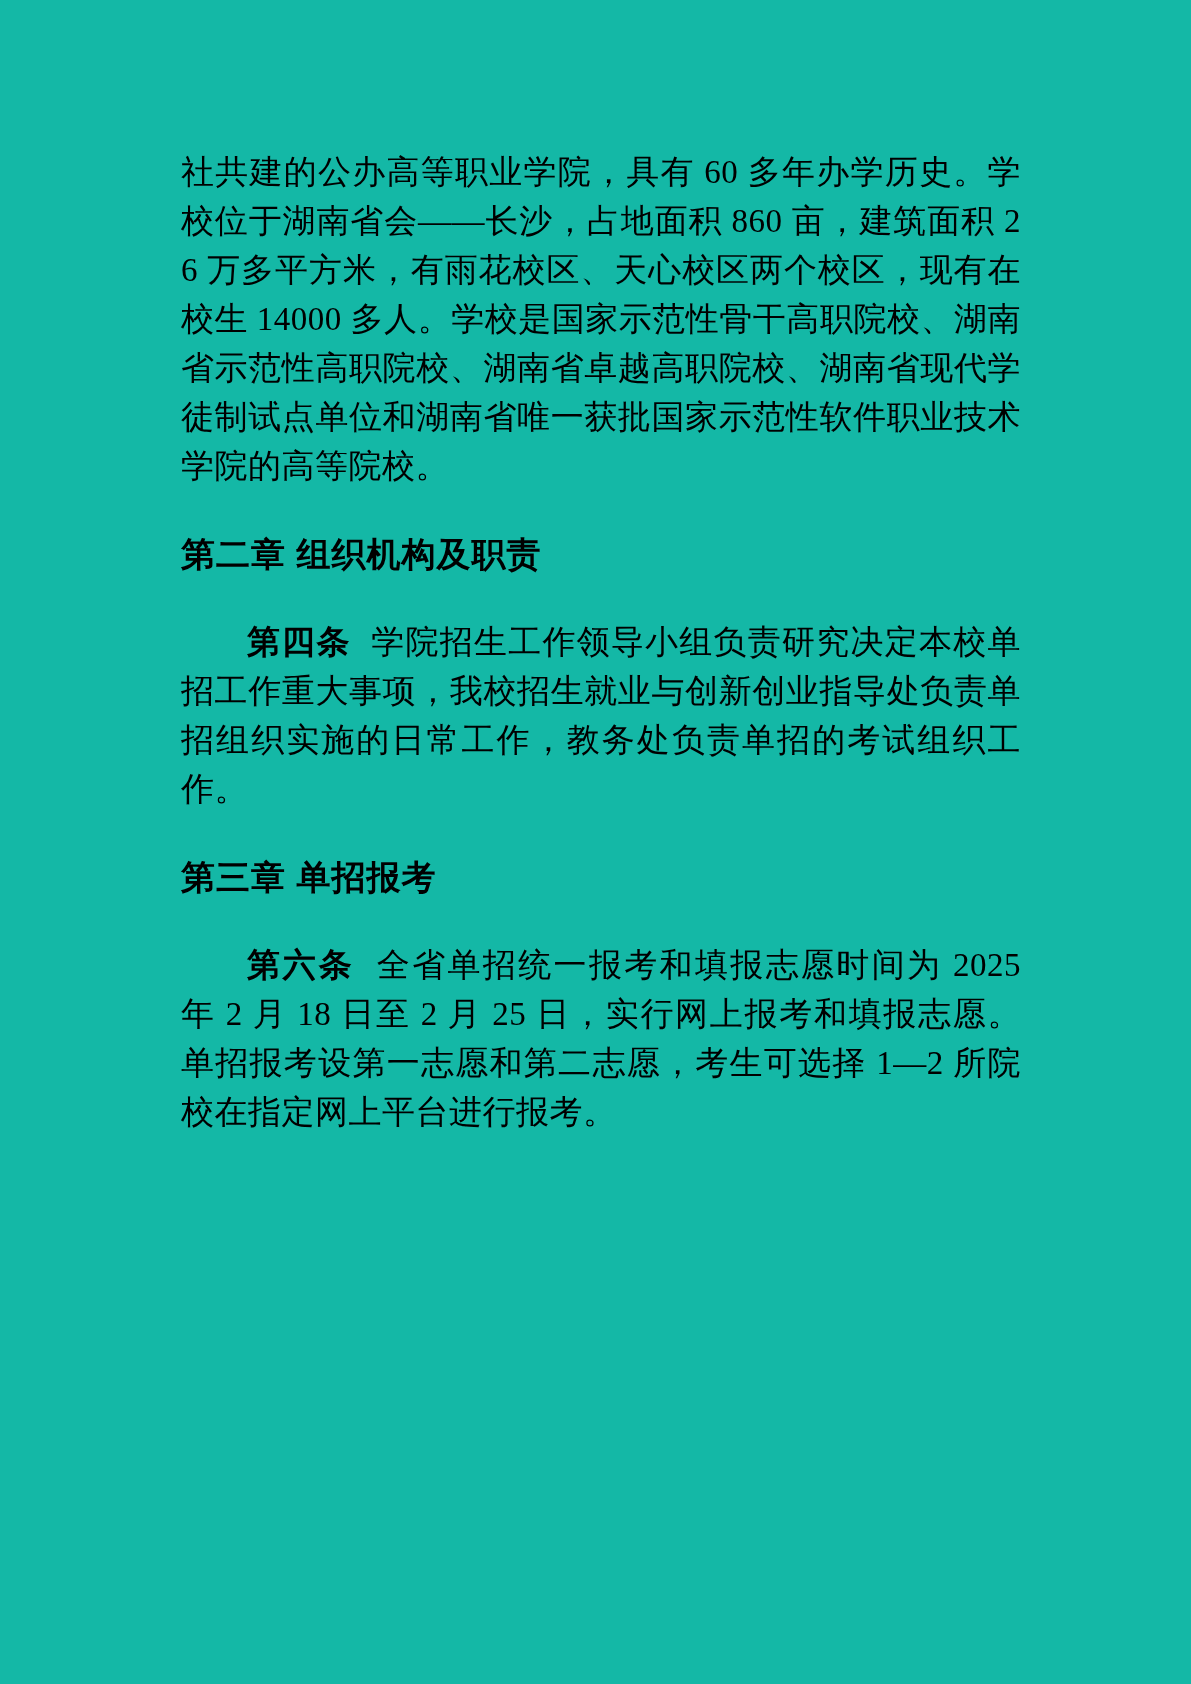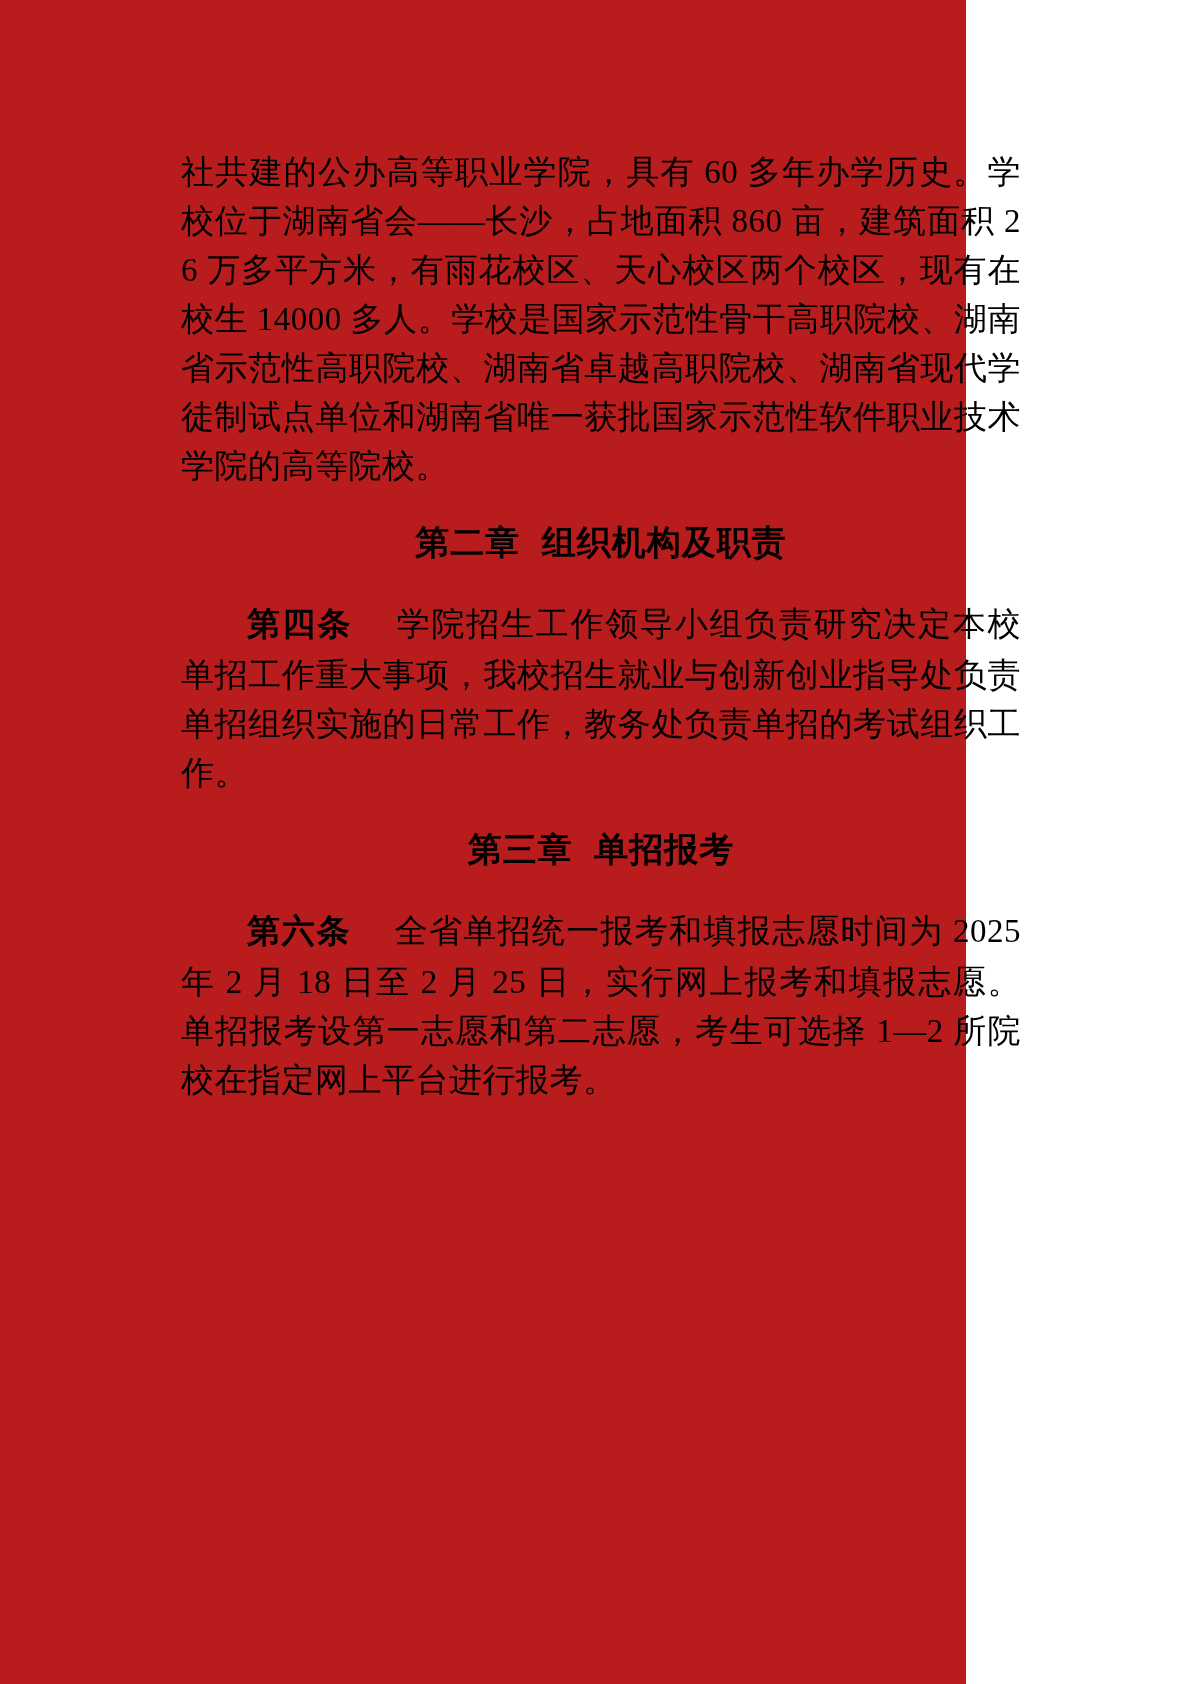--- a/index.html
+++ b/index.html
@@ -10,56 +10,55 @@
   body {
     width: 1191px;
     height: 1684px;
     position: relative;
     font-family: "Liberation Serif", "DejaVu Serif", serif;
     color: #000000;
     overflow: hidden;
   }
   .page {
     box-sizing: border-box;
-    width: 966px;
+    width: 1191px;
     height: 1684px;
     padding: 148px 80px 0 181px;
-    background: #b91c1c;
+    background: #14b8a6;
   }
   .doc-body {
     width: 840px;
   }
   .para {
     margin: 0;
     font-size: 33px;
     line-height: 49px;
     letter-spacing: 0.5px;
     text-align: justify;
     text-justify: inter-ideograph;
     word-break: break-all;
   }
   .para.indent {
     text-indent: 66px;
   }
   .lead {
-    font-family: Liberation Mono, monospace;
+    font-family: Liberation Serif, serif;
     font-weight: 700;
     letter-spacing: 1px;
     margin-top: 42px;
   }
   .lead::after {
     content: "\00a0\00a0";
   }
   .heading {
-    margin: 30px 0;
+    margin: 39px 0;
     font-size: 34px;
     line-height: 49px;
     font-weight: 700;
-    text-align: center;
-    font-family: Liberation Mono, monospace;
+    font-family: Liberation Sans, sans-serif;
     letter-spacing: 1px;
   }
 </style>
 </head>
 <body>
 
 <div class="page">
   <div class="doc-body">
       <p class="para">社共建的公办高等职业学院，具有 60 多年办学历史。学校位于湖南省会——长沙，占地面积 860 亩，建筑面积 26 万多平方米，有雨花校区、天心校区两个校区，现有在校生 14000 多人。学校是国家示范性骨干高职院校、湖南省示范性高职院校、湖南省卓越高职院校、湖南省现代学徒制试点单位和湖南省唯一获批国家示范性软件职业技术学院的高等院校。</p>
       <h2 class="heading">第二章 组织机构及职责</h2>

